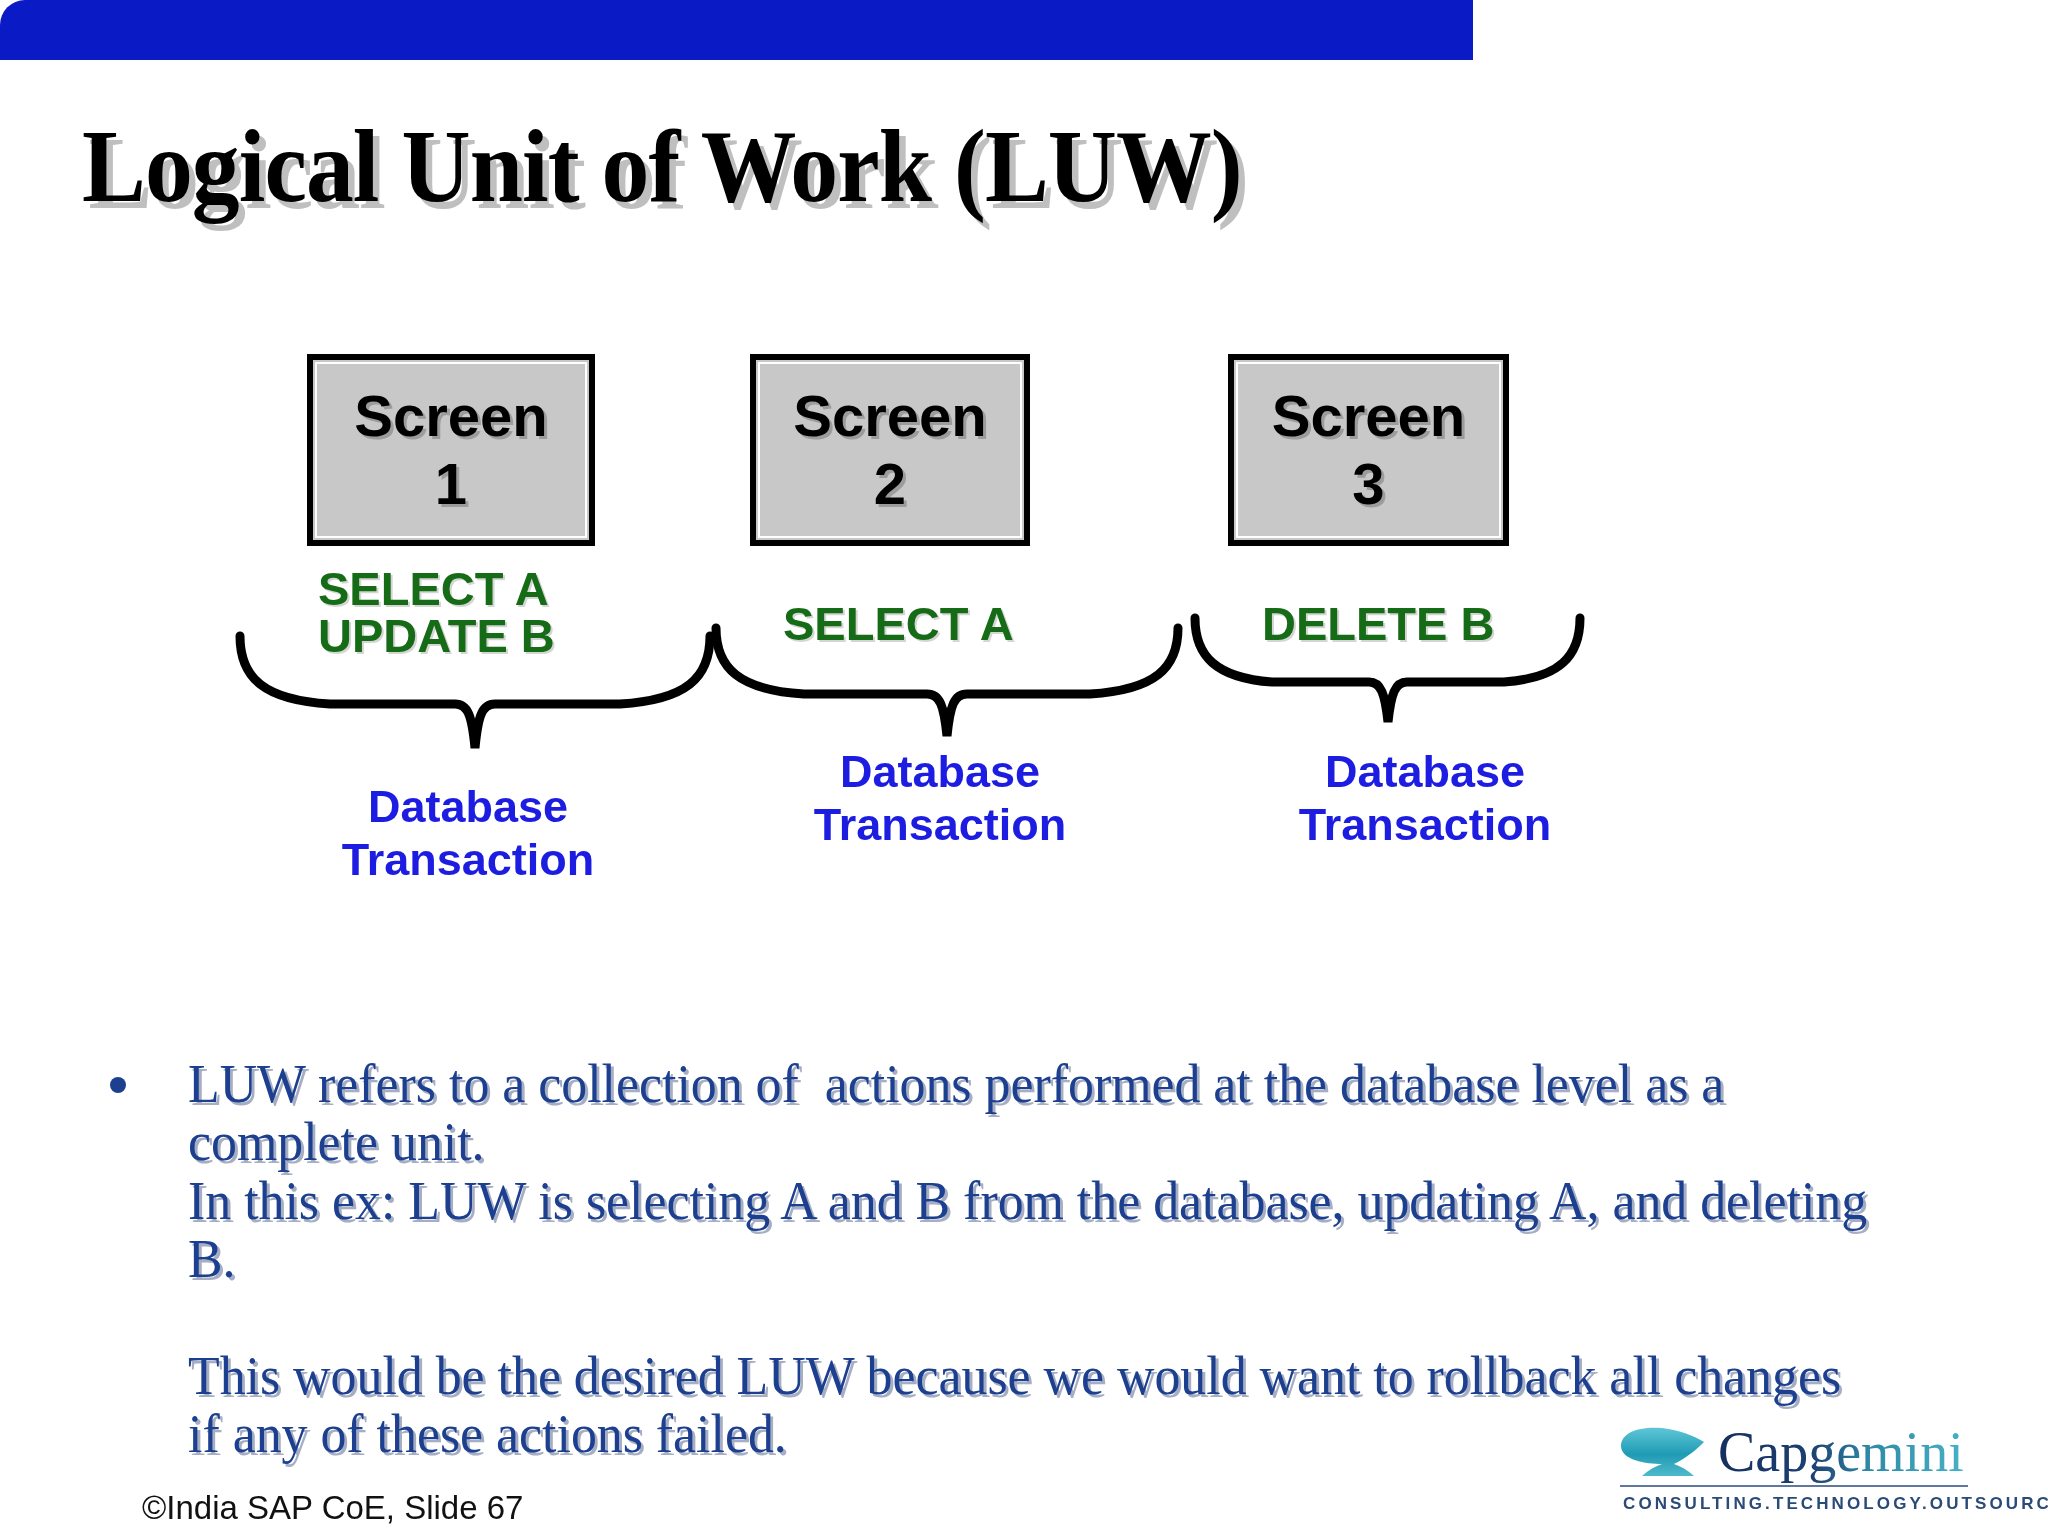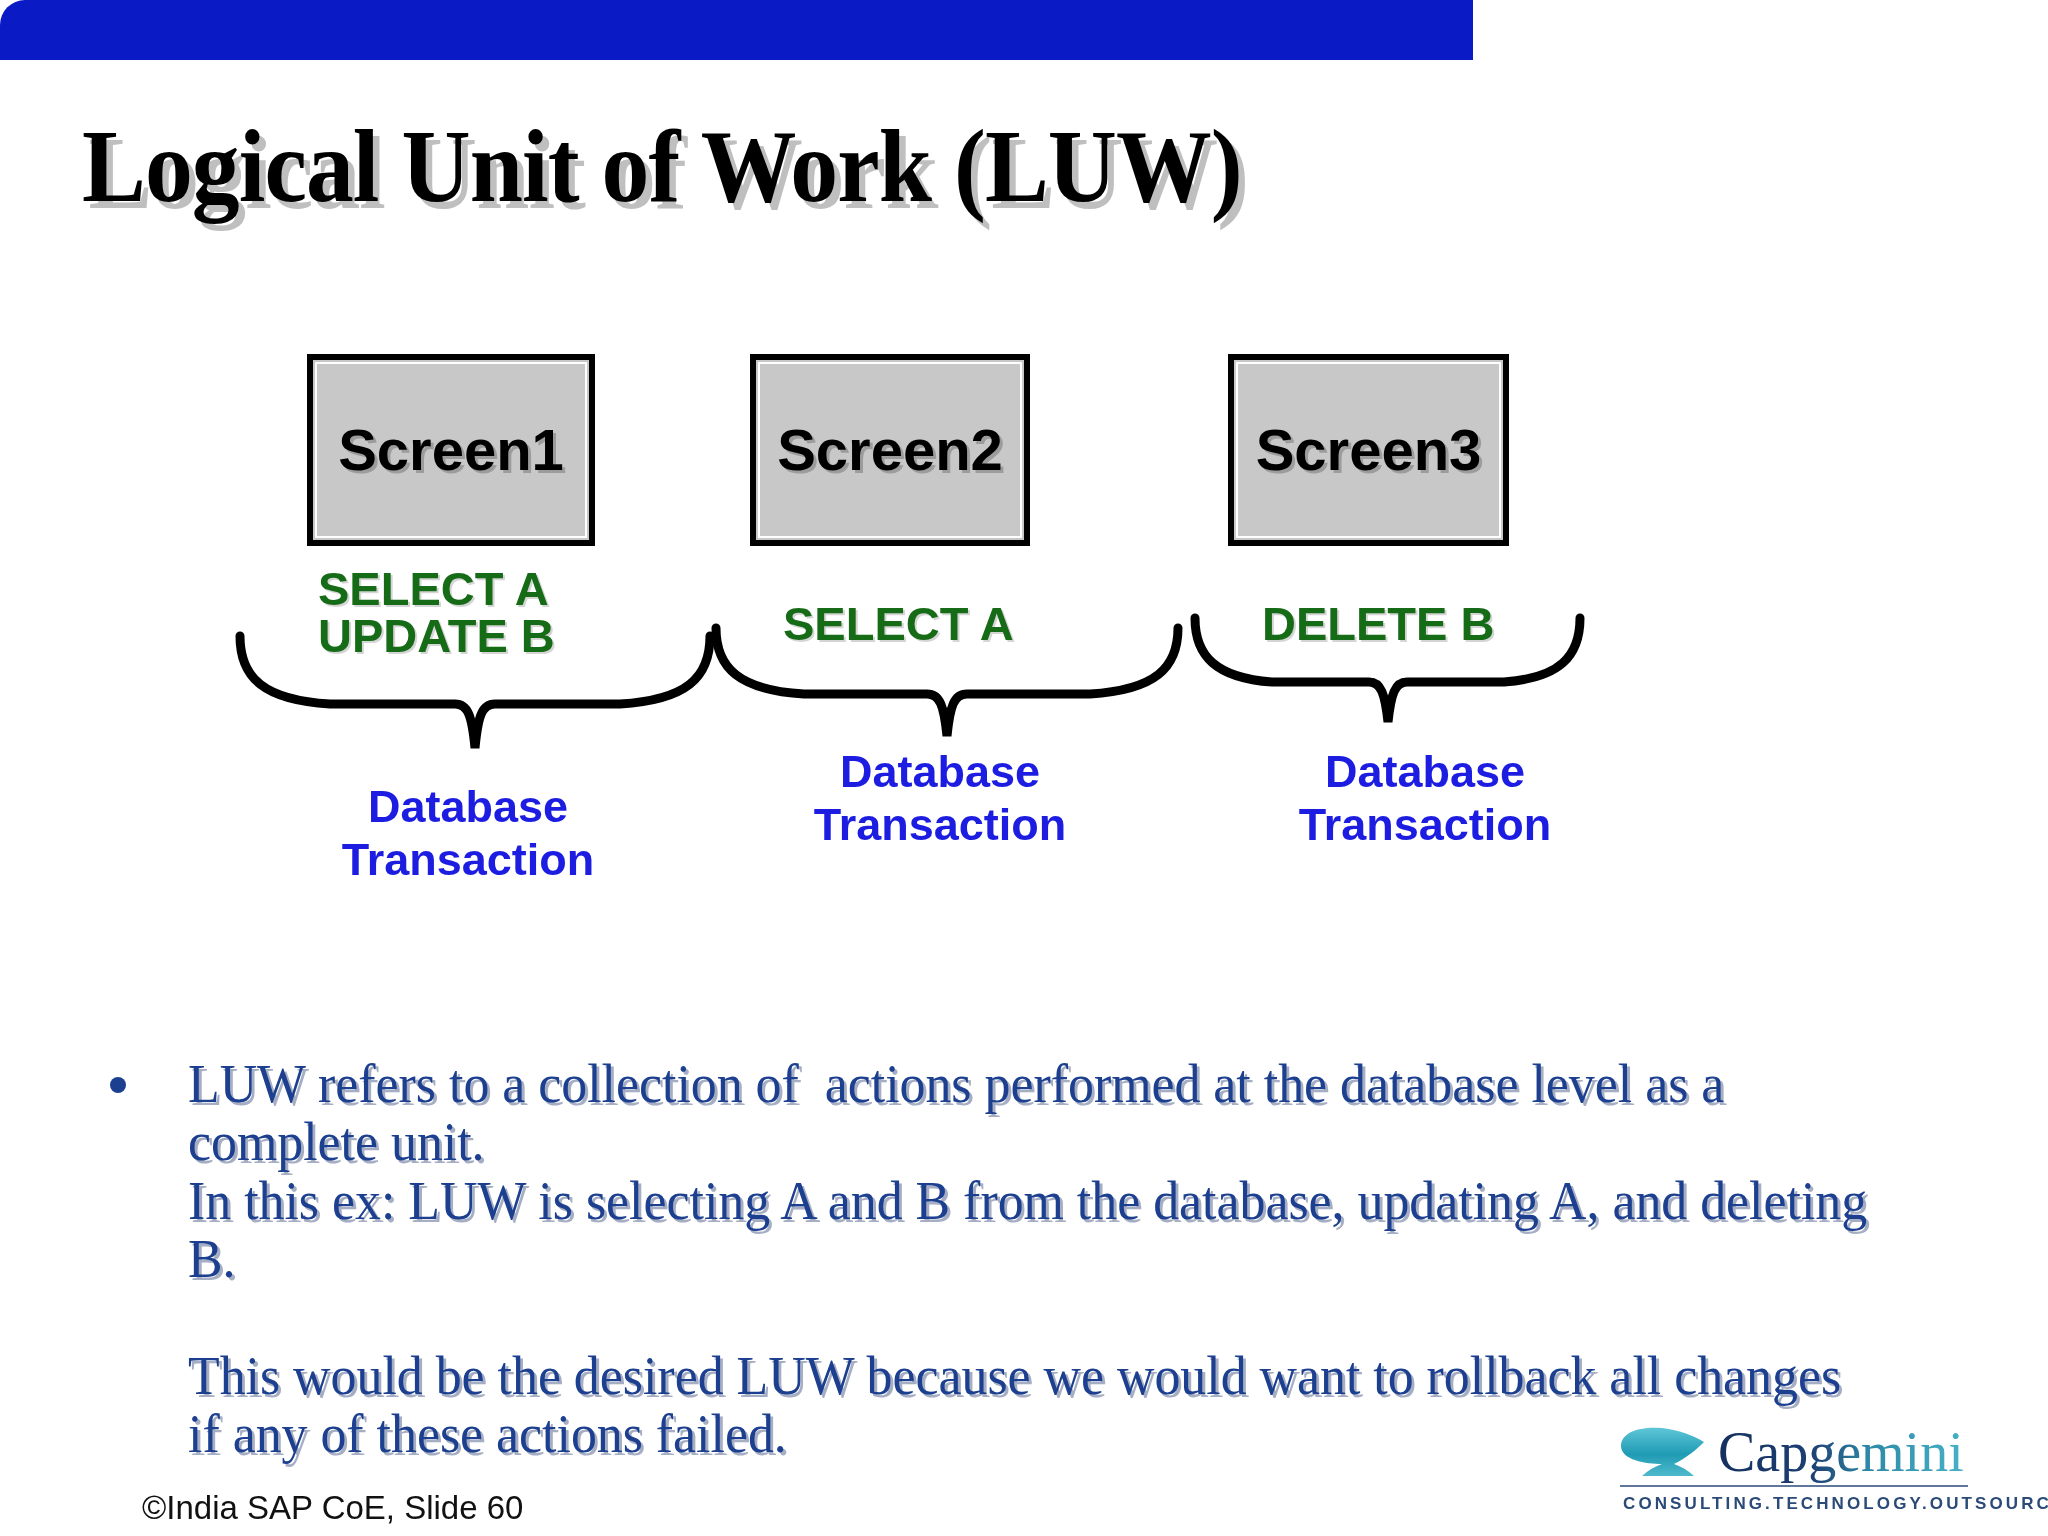--- a/index.html
+++ b/index.html
@@ -46,21 +46,21 @@
 
   
   .screen-box {
     position: absolute;
     box-sizing: border-box;
     background: #c8c8c8;
     border: 6px solid #000000;
     outline: 2px solid #ffffff;
     outline-offset: -10px;
     display: flex;
-    flex-direction: row;
+    flex-direction: column;
     align-items: center;
     justify-content: center;
     font-family: "Liberation Sans", sans-serif;
     font-weight: bold;
     font-size: 58px;
     line-height: 1.17;
     color: #000000;
     text-shadow: 3px 3px 0 rgba(120,120,120,0.55);
   }
   #box-1 { left: 307px; top: 354px; width: 288px; height: 192px; }
@@ -214,21 +214,21 @@
 Transaction</div>
 
   <div id="body-block">
     <div id="bullet-dot"></div>
     <div id="body-text">LUW refers to a collection of  actions performed at the database level as a complete unit.
 In this ex: LUW is selecting A and B from the database, updating A, and deleting B.
 
 This would be the desired LUW because we would want to rollback all changes if any of these actions failed.</div>
   </div>
 
-  <div id="footer">©India SAP CoE, Slide 60</div>
+  <div id="footer">©India SAP CoE, Slide 67</div>
 
   <svg id="logo" viewBox="0 0 400 98">
     <defs>
       <linearGradient id="spadeGrad" x1="0" y1="0" x2="0" y2="1">
         <stop offset="0%" stop-color="#5fc6d8"></stop>
         <stop offset="55%" stop-color="#1f9bb4"></stop>
         <stop offset="100%" stop-color="#4fb9cc"></stop>
       </linearGradient>
       <linearGradient id="wordGrad" x1="0" y1="0" x2="1" y2="0">
         <stop offset="0%" stop-color="#15305f"></stop>

